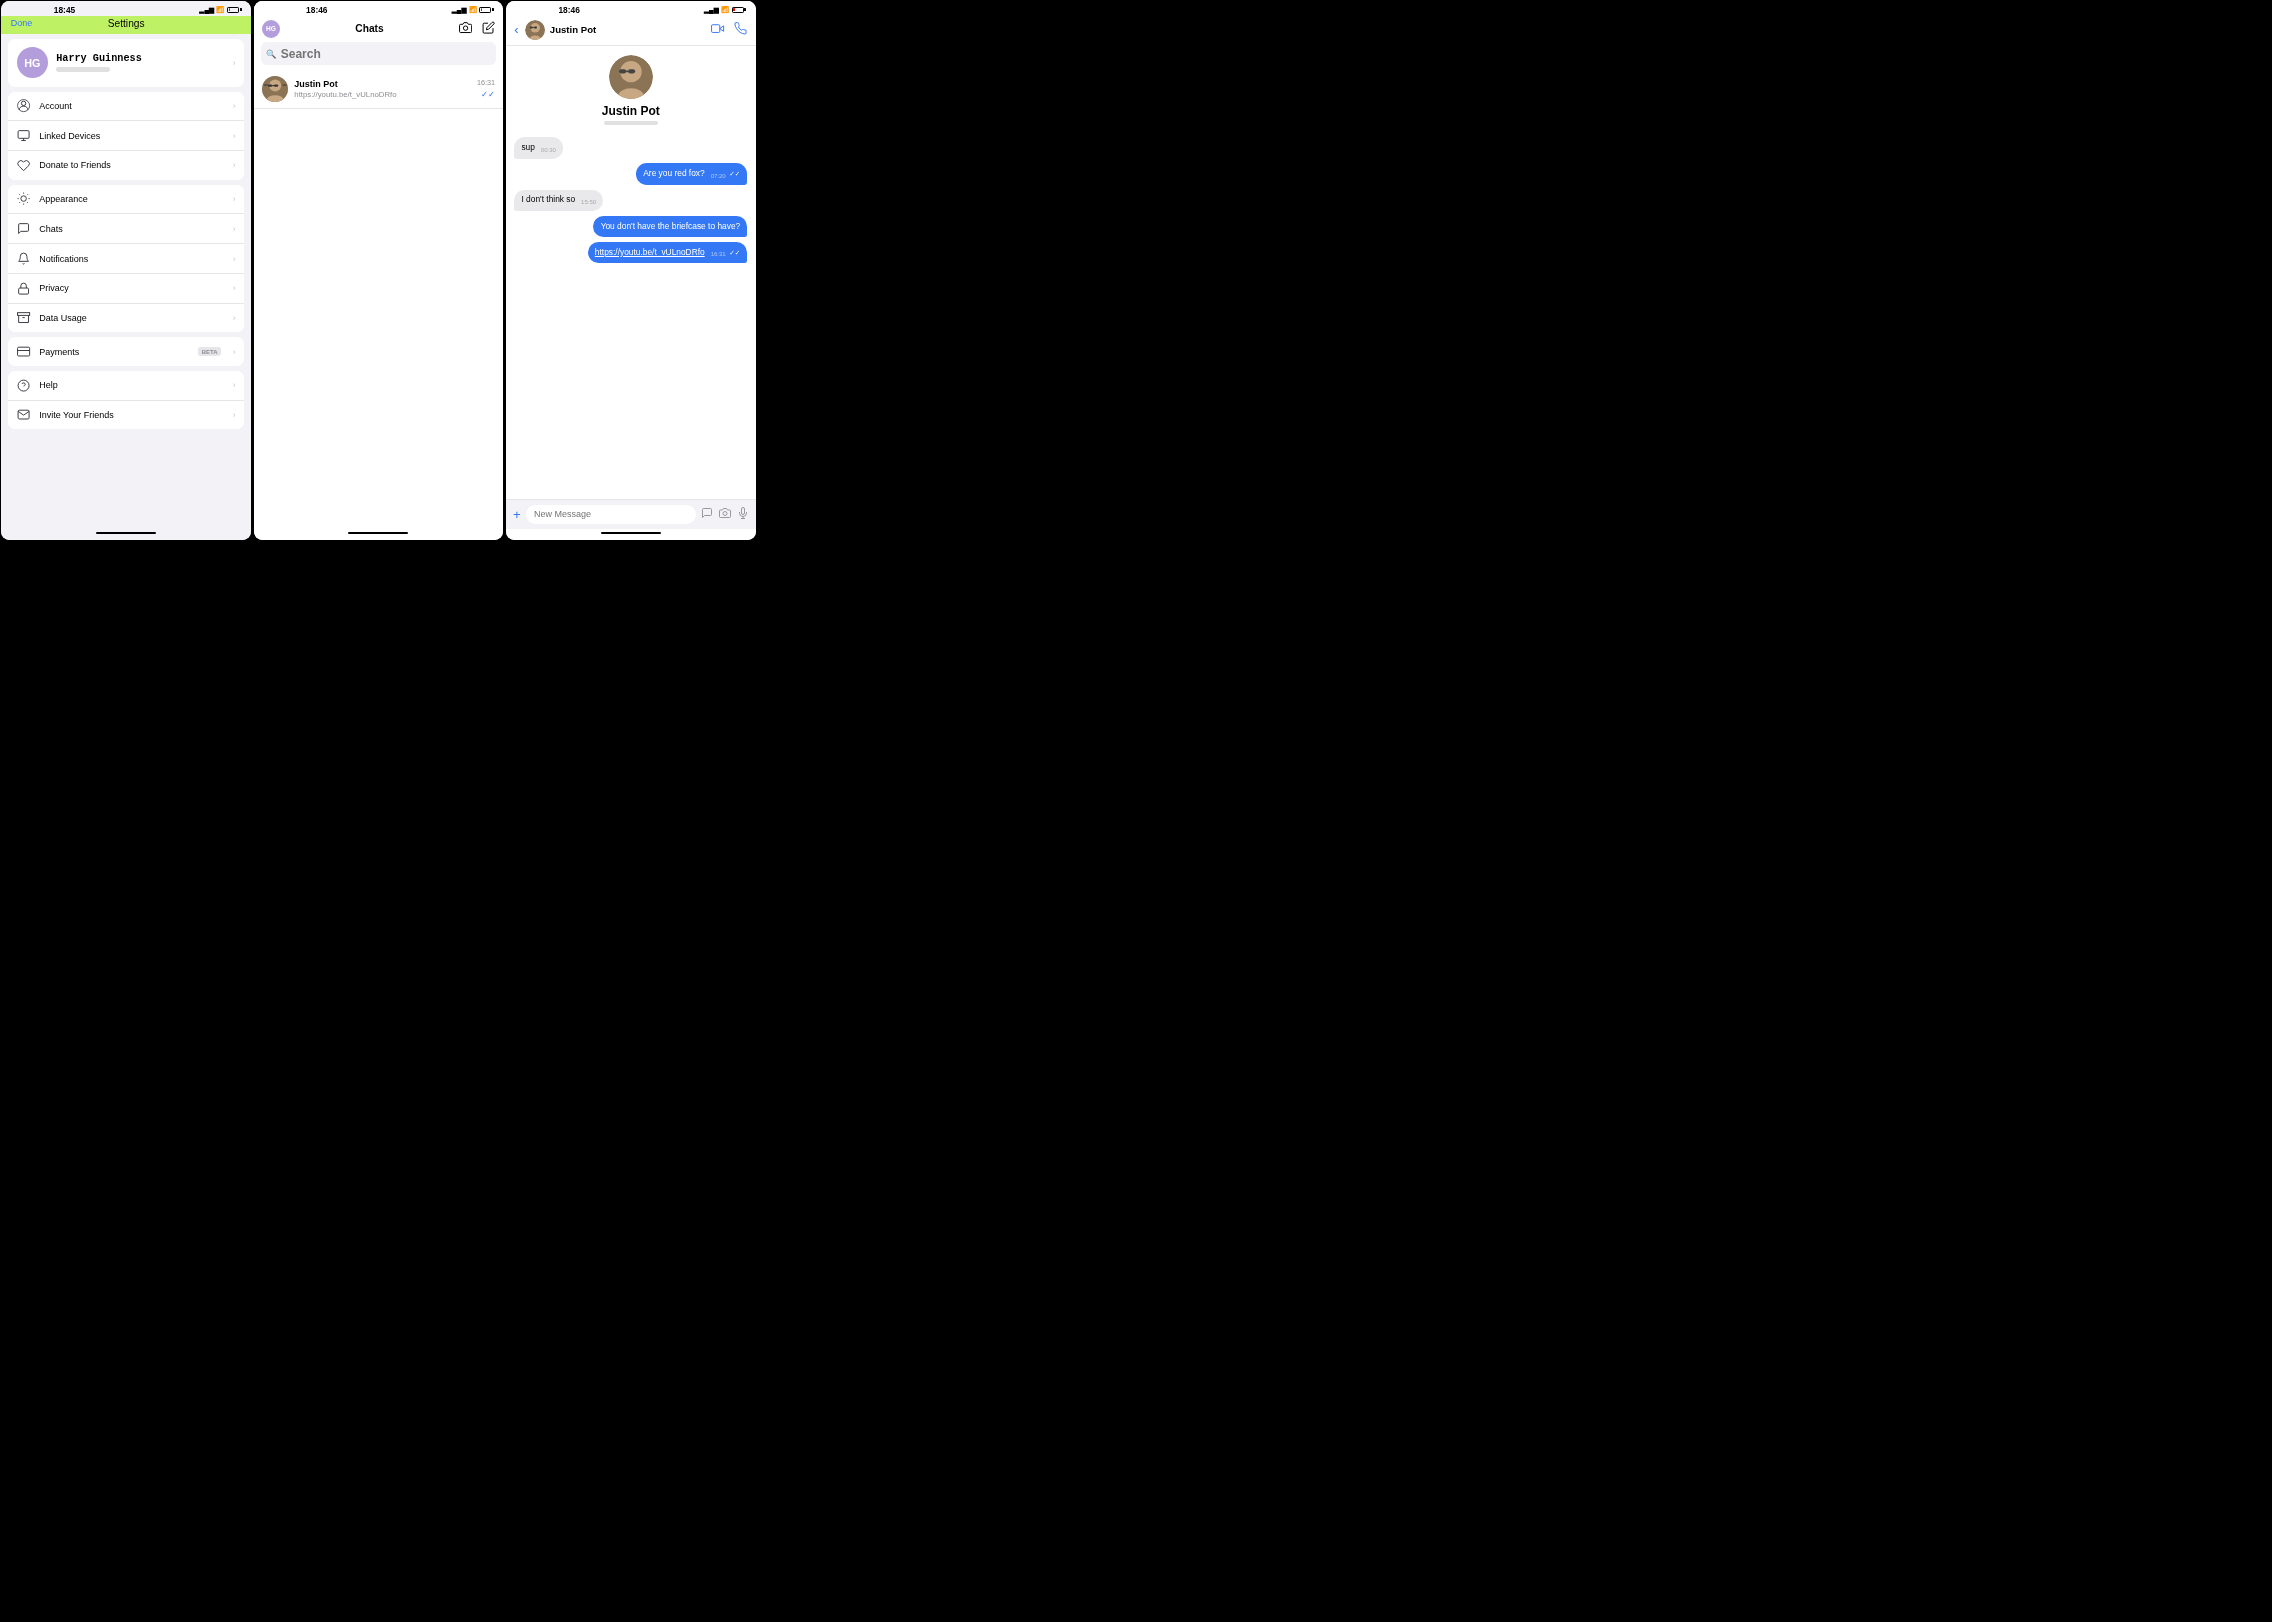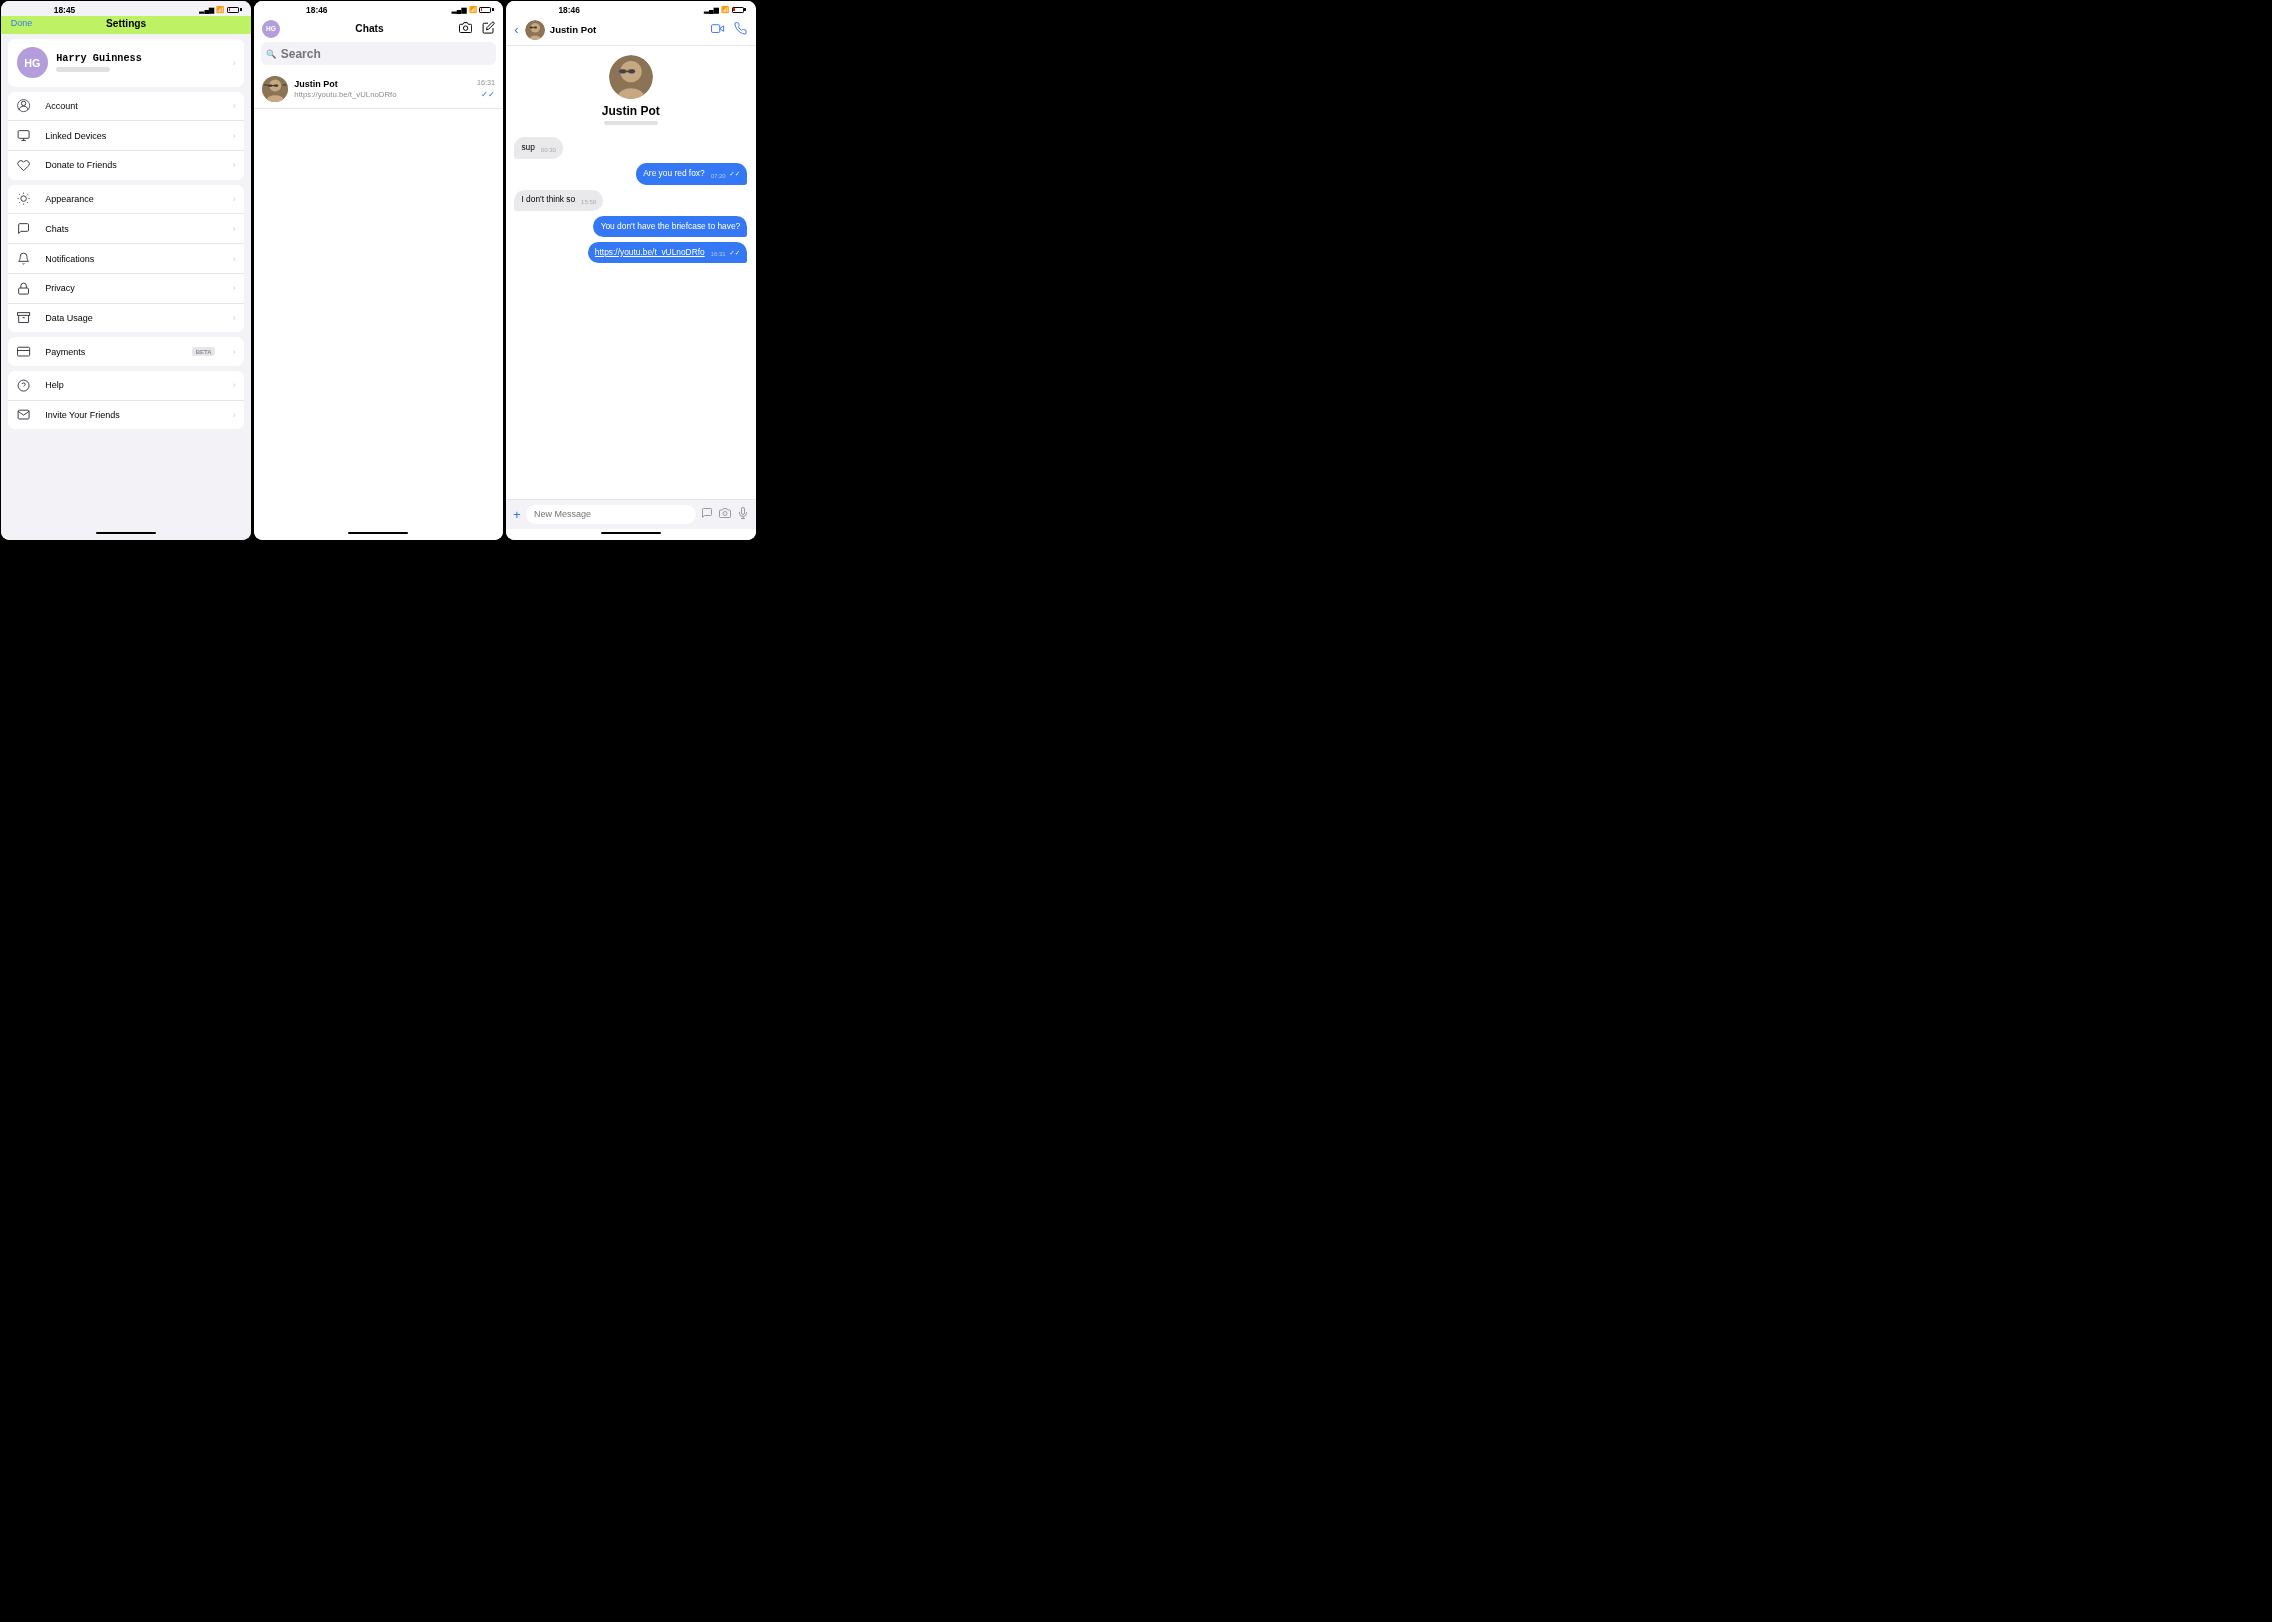--- a/index.html
+++ b/index.html
@@ -51,21 +51,21 @@
     }
     .settings-nav .done-btn {
       position: absolute;
       left: 9.6px;
       color: #3478f6;
       font-size: 9px;
       font-weight: 400;
     }
     .settings-nav .title {
       font-size: 10.2px;
-      font-weight: 700;
+      font-weight: 400;
       color: #000;
     }
 
     .settings-profile-card {
       background: #fff;
       margin: 4.8px 7.2px;
       border-radius: 7.2px;
       padding: 8.4px 8.4px;
       display: flex;
       align-items: center;
@@ -98,21 +98,21 @@
     .settings-section {
       background: #fff;
       margin: 4.8px 7.2px;
       border-radius: 7.2px;
       overflow: hidden;
     }
     .settings-row {
       display: flex;
       align-items: center;
       padding: 7.2px 8.4px;
-      gap: 14px;
+      gap: 8px;
       border-bottom: 0.3px solid #e5e5ea;
       background: #fff;
       cursor: pointer;
     }
     .settings-row:last-child { border-bottom: none; }
     .row-icon {
       width: 14.4px;
       height: 14.4px;
       display: flex;
       align-items: center;

